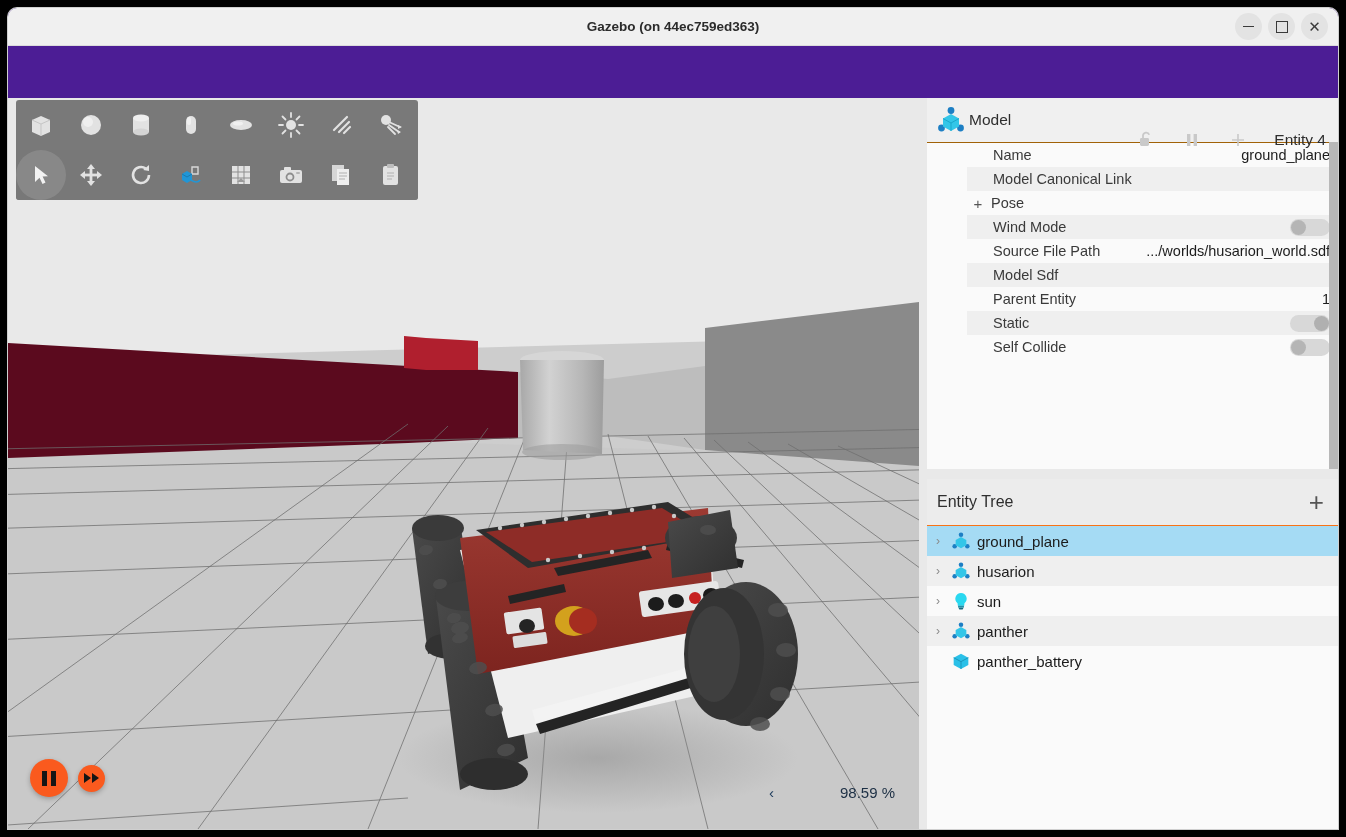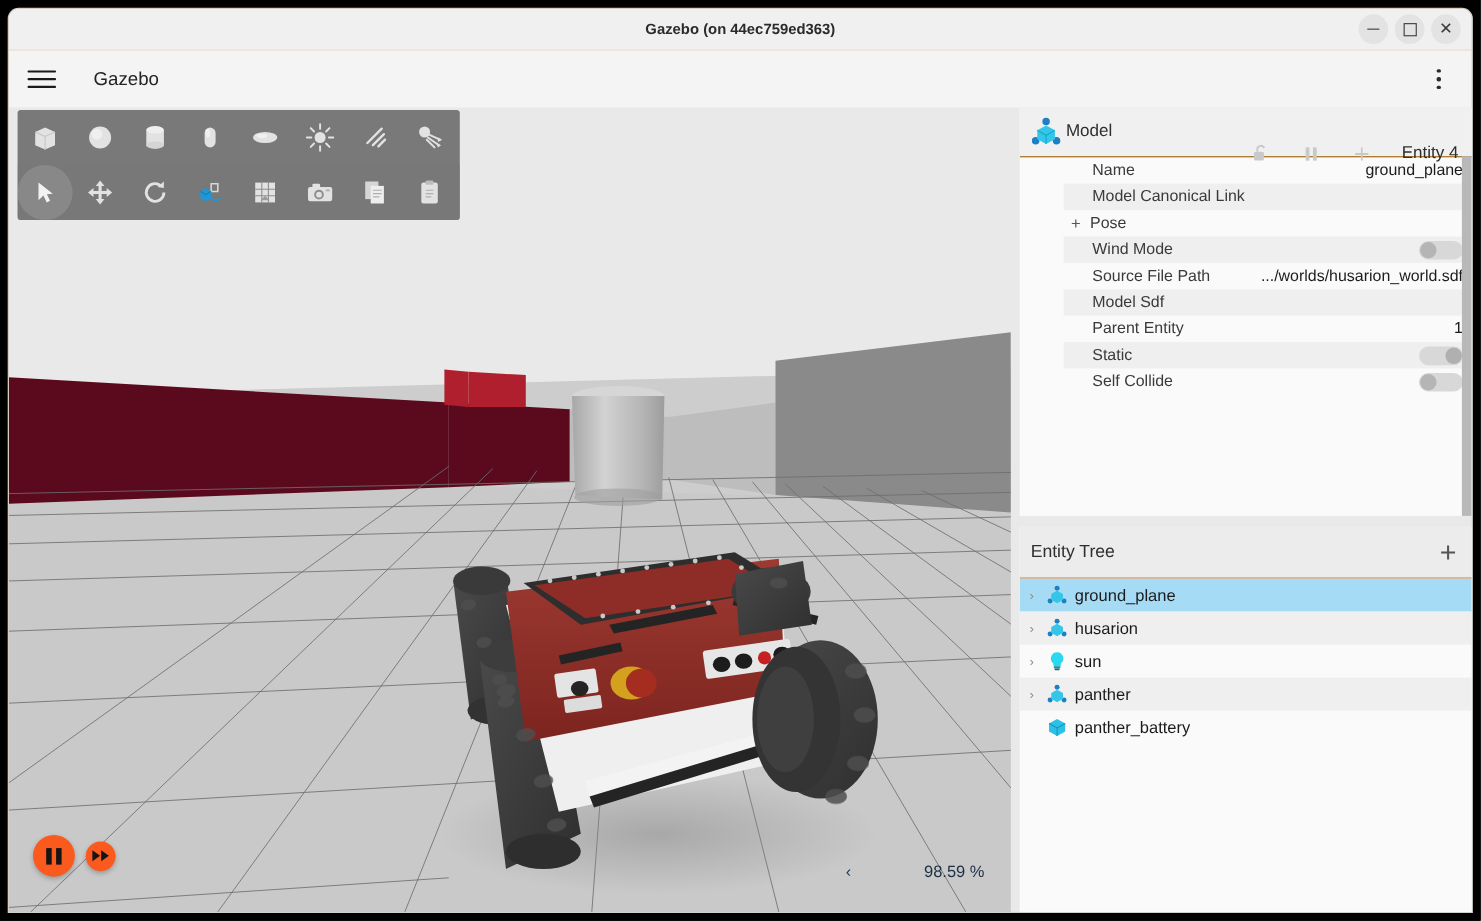--- a/index.html
+++ b/index.html
@@ -2,21 +2,21 @@
 <html><head>
 <meta charset="utf-8">
 <style>
   html,body{margin:0;padding:0;background:#000;}
   body{width:1346px;height:837px;overflow:hidden;font-family:"Liberation Sans",sans-serif;}
 
   .app{position:relative;width:1346px;height:837px;background:#000;}
 
   
   .win{position:absolute;left:8px;top:8px;width:1330px;height:821px;
-       background:#fdba74;border-radius:9px 9px 0 0;overflow:hidden;
+       background:#4c1d95;border-radius:9px 9px 0 0;overflow:hidden;
        box-shadow:0 0 0 1px #cfcfcf;}
   .titlebar{position:relative;height:37px;background:#f0f0f0;
             border-bottom:1px solid #dcdcdc;}
   .title-text{position:absolute;left:0;right:0;top:0;height:37px;line-height:37px;
               text-align:center;font-size:13.5px;color:#2b2b2b;font-weight:bold;}
   .wbtns{position:absolute;right:10px;top:5px;display:flex;gap:6px;}
   .wbtn{width:27px;height:27px;border-radius:50%;background:#e3e3e3;
         display:flex;align-items:center;justify-content:center;
         font-size:13px;color:#3a3a3a;cursor:default;}
   .wbtn .sq{width:10px;height:10px;border:1.6px solid #3a3a3a;}
@@ -125,33 +125,20 @@
           </div>
         <div class="wbtn">
             <span class="sq"></span>
           </div>
         <div class="wbtn">
             <span class="x">✕</span>
           </div>
       </div>
     </div>
 
-    <div class="menubar">
-      <div class="hamburger">
-          <i></i>
-          <i></i>
-          <i></i>
-        </div>
-      <div class="app-title">Gazebo</div>
-      <div class="kebab">
-          <i></i>
-          <i></i>
-          <i></i>
-        </div>
-    </div>
 
     <div class="body">
 
       <div class="viewport">
         <svg class="scene-svg" viewBox="0 0 911 731">
           <defs>
             <linearGradient id="cylg" x1="0" y1="0" x2="1" y2="0">
               <stop offset="0" stop-color="#a8a8a8"></stop>
                 <stop offset="0.35" stop-color="#d2d2d2"></stop>
               <stop offset="0.75" stop-color="#b6b6b6"></stop>

